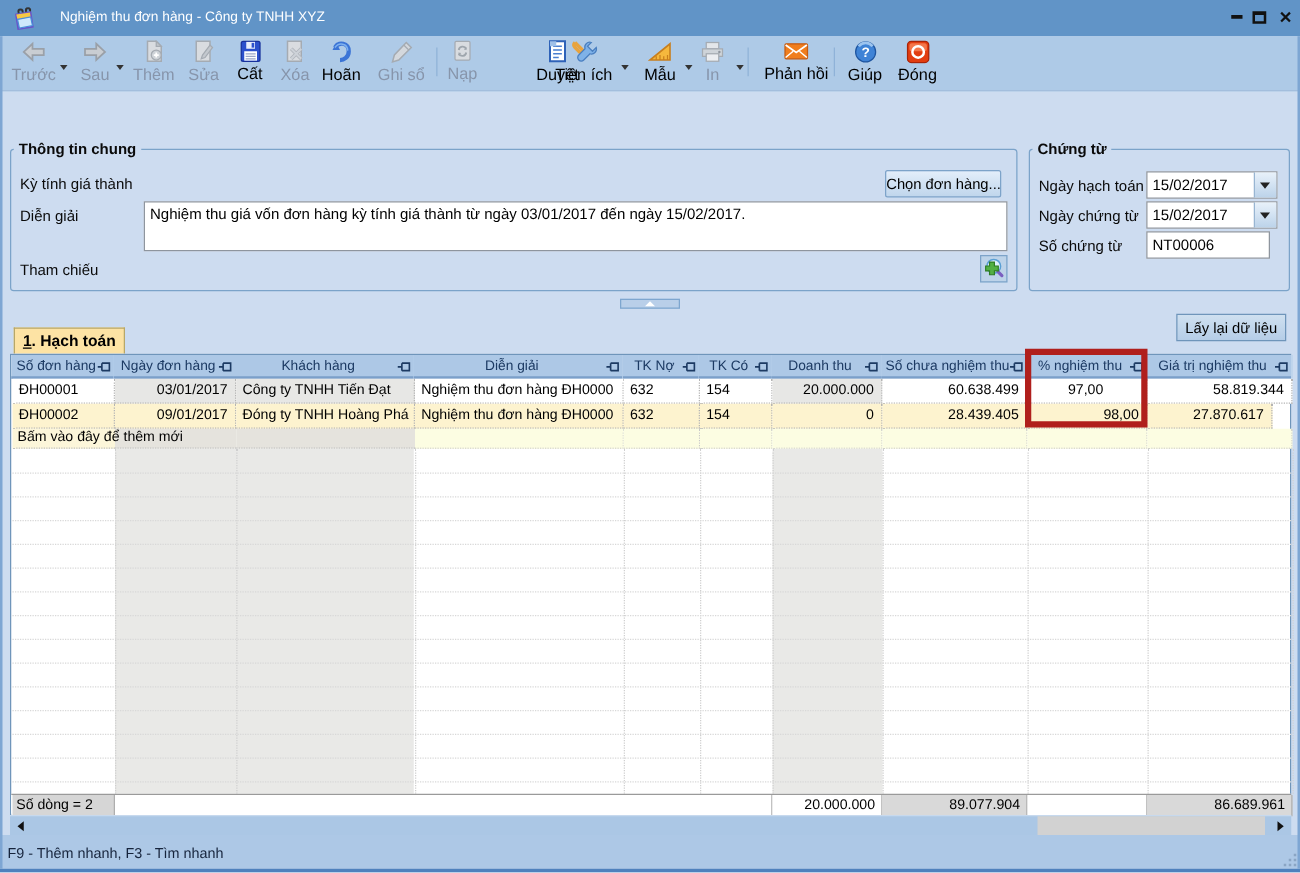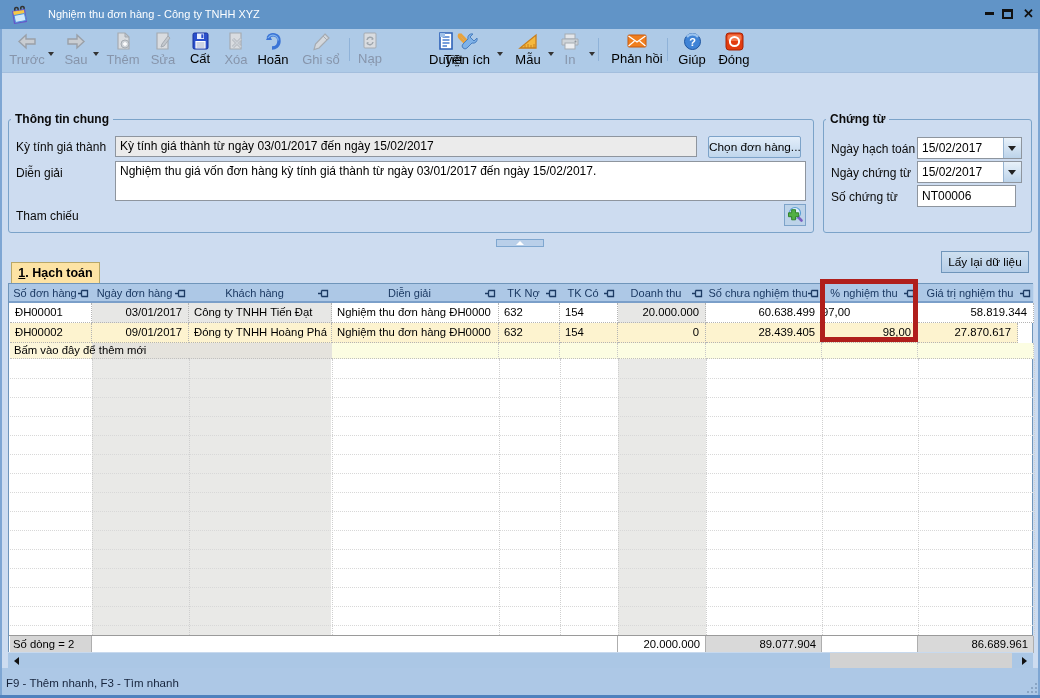--- a/index.html
+++ b/index.html
@@ -182,21 +182,20 @@
         <circle cx="9.5" cy="9.5" r="4.6" fill="none" stroke="#fff" stroke-width="2"></circle>
       </svg>
     <span class="tlbl">Đóng</span>
     </div>
 
 
   <div class="abs groupbox" style="left:8px;top:119px;width:806px;height:114px;">
     <div class="gblabel">Thông tin chung</div>
   </div>
   <div class="abs flabel" style="left:16px;top:140px;">Kỳ tính giá thành</div>
-  <div class="abs tbox" style="left:115px;top:136px;width:582px;height:21px;background:#ebebeb;line-height:19px;padding-left:4px;">Kỳ tính giá thành từ ngày 03/01/2017 đến ngày 15/02/2017</div>
   <div class="abs" style="left:708px;top:136px;width:93px;height:22px;background:linear-gradient(#e3eefa,#c0d6ec);border:1px solid #7da3c9;border-radius:2px;font-size:11.8px;text-align:center;line-height:20px;white-space:nowrap;">Chọn đơn hàng...</div>
   <div class="abs flabel" style="left:16px;top:166px;">Diễn giải</div>
   <div class="abs tbox" style="left:115px;top:161px;width:691px;height:40px;line-height:16px;padding:1px 0 0 4px;">Nghiệm thu giá vốn đơn hàng kỳ tính giá thành từ ngày 03/01/2017 đến ngày 15/02/2017.</div>
   <div class="abs flabel" style="left:16px;top:209px;">Tham chiếu</div>
   <div class="abs" style="left:784px;top:204px;width:22px;height:22px;background:#bdd3e9;border:1px solid #7da3c9;">
     <svg width="20" height="20" viewBox="0 0 20 20">
         <circle cx="10" cy="8" r="5.5" fill="#ddf0fb" stroke="#5a9fd4" stroke-width="1.2"></circle>
         <path d="M13.5 12.5 L16.5 15.5" stroke="#7a5fc0" stroke-width="2.6" stroke-linecap="round"></path>
         <path d="M7 2 h5 v4 h4 v5 h-4 v4 h-5 v-4 h-4 v-5 h4 Z" transform="scale(0.78) translate(1.5,4)" fill="#52b043" stroke="#2e7d25" stroke-width="1.2"></path>
       </svg>
@@ -252,21 +251,21 @@
           <path d="M0 4.5 H3.5 M3.5 1.5 V7.5 M3.5 1.5 H9.5 V7.5 H3.5" fill="none" stroke="#1c3a63" stroke-width="1.3"></path>
         </svg></div>
   <div class="cell" style="left:1px;top:19px;width:82px;height:20px;background:#ffffff;text-align:left;padding-left:5px;border-right:1px dotted #b4b4b4;border-bottom:1px dotted #b4b4b4;line-height:19px;">ĐH00001</div>
   <div class="cell" style="left:83px;top:19px;width:97px;height:20px;background:#e7e7e5;text-align:right;padding-right:6px;border-right:1px dotted #b4b4b4;border-bottom:1px dotted #b4b4b4;line-height:19px;">03/01/2017</div>
   <div class="cell" style="left:180px;top:19px;width:143px;height:20px;background:#e7e7e5;text-align:left;padding-left:5px;border-right:1px dotted #b4b4b4;border-bottom:1px dotted #b4b4b4;line-height:19px;">Công ty TNHH Tiến Đạt</div>
   <div class="cell" style="left:323px;top:19px;width:167px;height:20px;background:#ffffff;text-align:left;padding-left:5px;border-right:1px dotted #b4b4b4;border-bottom:1px dotted #b4b4b4;line-height:19px;">Nghiệm thu đơn hàng ĐH0000</div>
   <div class="cell" style="left:490px;top:19px;width:61px;height:20px;background:#ffffff;text-align:left;padding-left:5px;border-right:1px dotted #b4b4b4;border-bottom:1px dotted #b4b4b4;line-height:19px;">632</div>
   <div class="cell" style="left:551px;top:19px;width:58px;height:20px;background:#ffffff;text-align:left;padding-left:5px;border-right:1px dotted #b4b4b4;border-bottom:1px dotted #b4b4b4;line-height:19px;">154</div>
   <div class="cell" style="left:609px;top:19px;width:88px;height:20px;background:#e7e7e5;text-align:right;padding-right:6px;border-right:1px dotted #b4b4b4;border-bottom:1px dotted #b4b4b4;line-height:19px;">20.000.000</div>
   <div class="cell" style="left:697px;top:19px;width:116px;height:20px;background:#ffffff;text-align:right;padding-right:6px;border-right:1px dotted #b4b4b4;border-bottom:1px dotted #b4b4b4;line-height:19px;">60.638.499</div>
-  <div class="cell" style="left:813px;top:19px;width:96px;height:20px;background:#ffffff;text-align:left;padding-right:2px;border-right:1px dotted #b4b4b4;border-bottom:1px dotted #b4b4b4;line-height:19px;">97,00</div>
+  <div class="cell" style="left:813px;top:19px;width:96px;height:20px;background:#ffffff;text-align:center;padding-right:2px;border-right:1px dotted #b4b4b4;border-bottom:1px dotted #b4b4b4;line-height:19px;">97,00</div>
   <div class="cell" style="left:909px;top:19px;width:116px;height:20px;background:#ffffff;text-align:right;padding-right:6px;border-right:1px dotted #b4b4b4;border-bottom:1px dotted #b4b4b4;line-height:19px;">58.819.344</div>
   <div class="cell" style="left:1px;top:39px;width:82px;height:20px;background:#fdf3cf;text-align:left;padding-left:5px;border-right:1px dotted #b4b4b4;border-bottom:1px dotted #b4b4b4;line-height:19px;">ĐH00002</div>
   <div class="cell" style="left:83px;top:39px;width:97px;height:20px;background:#fdf3cf;text-align:right;padding-right:6px;border-right:1px dotted #b4b4b4;border-bottom:1px dotted #b4b4b4;line-height:19px;">09/01/2017</div>
   <div class="cell" style="left:180px;top:39px;width:143px;height:20px;background:#fdf3cf;text-align:left;padding-left:5px;border-right:1px dotted #b4b4b4;border-bottom:1px dotted #b4b4b4;line-height:19px;">Đóng ty TNHH Hoàng Phá</div>
   <div class="cell" style="left:323px;top:39px;width:167px;height:20px;background:#fdf3cf;text-align:left;padding-left:5px;border-right:1px dotted #b4b4b4;border-bottom:1px dotted #b4b4b4;line-height:19px;">Nghiệm thu đơn hàng ĐH0000</div>
   <div class="cell" style="left:490px;top:39px;width:61px;height:20px;background:#fdf3cf;text-align:left;padding-left:5px;border-right:1px dotted #b4b4b4;border-bottom:1px dotted #b4b4b4;line-height:19px;">632</div>
   <div class="cell" style="left:551px;top:39px;width:58px;height:20px;background:#fdf3cf;text-align:left;padding-left:5px;border-right:1px dotted #b4b4b4;border-bottom:1px dotted #b4b4b4;line-height:19px;">154</div>
   <div class="cell" style="left:609px;top:39px;width:88px;height:20px;background:#fdf3cf;text-align:right;padding-right:6px;border-right:1px dotted #b4b4b4;border-bottom:1px dotted #b4b4b4;line-height:19px;">0</div>
   <div class="cell" style="left:697px;top:39px;width:116px;height:20px;background:#fdf3cf;text-align:right;padding-right:6px;border-right:1px dotted #b4b4b4;border-bottom:1px dotted #b4b4b4;line-height:19px;">28.439.405</div>
   <div class="cell" style="left:813px;top:39px;width:96px;height:20px;background:#fdf3cf;text-align:right;padding-right:6px;border-right:1px dotted #b4b4b4;border-bottom:1px dotted #b4b4b4;line-height:19px;">98,00</div>

